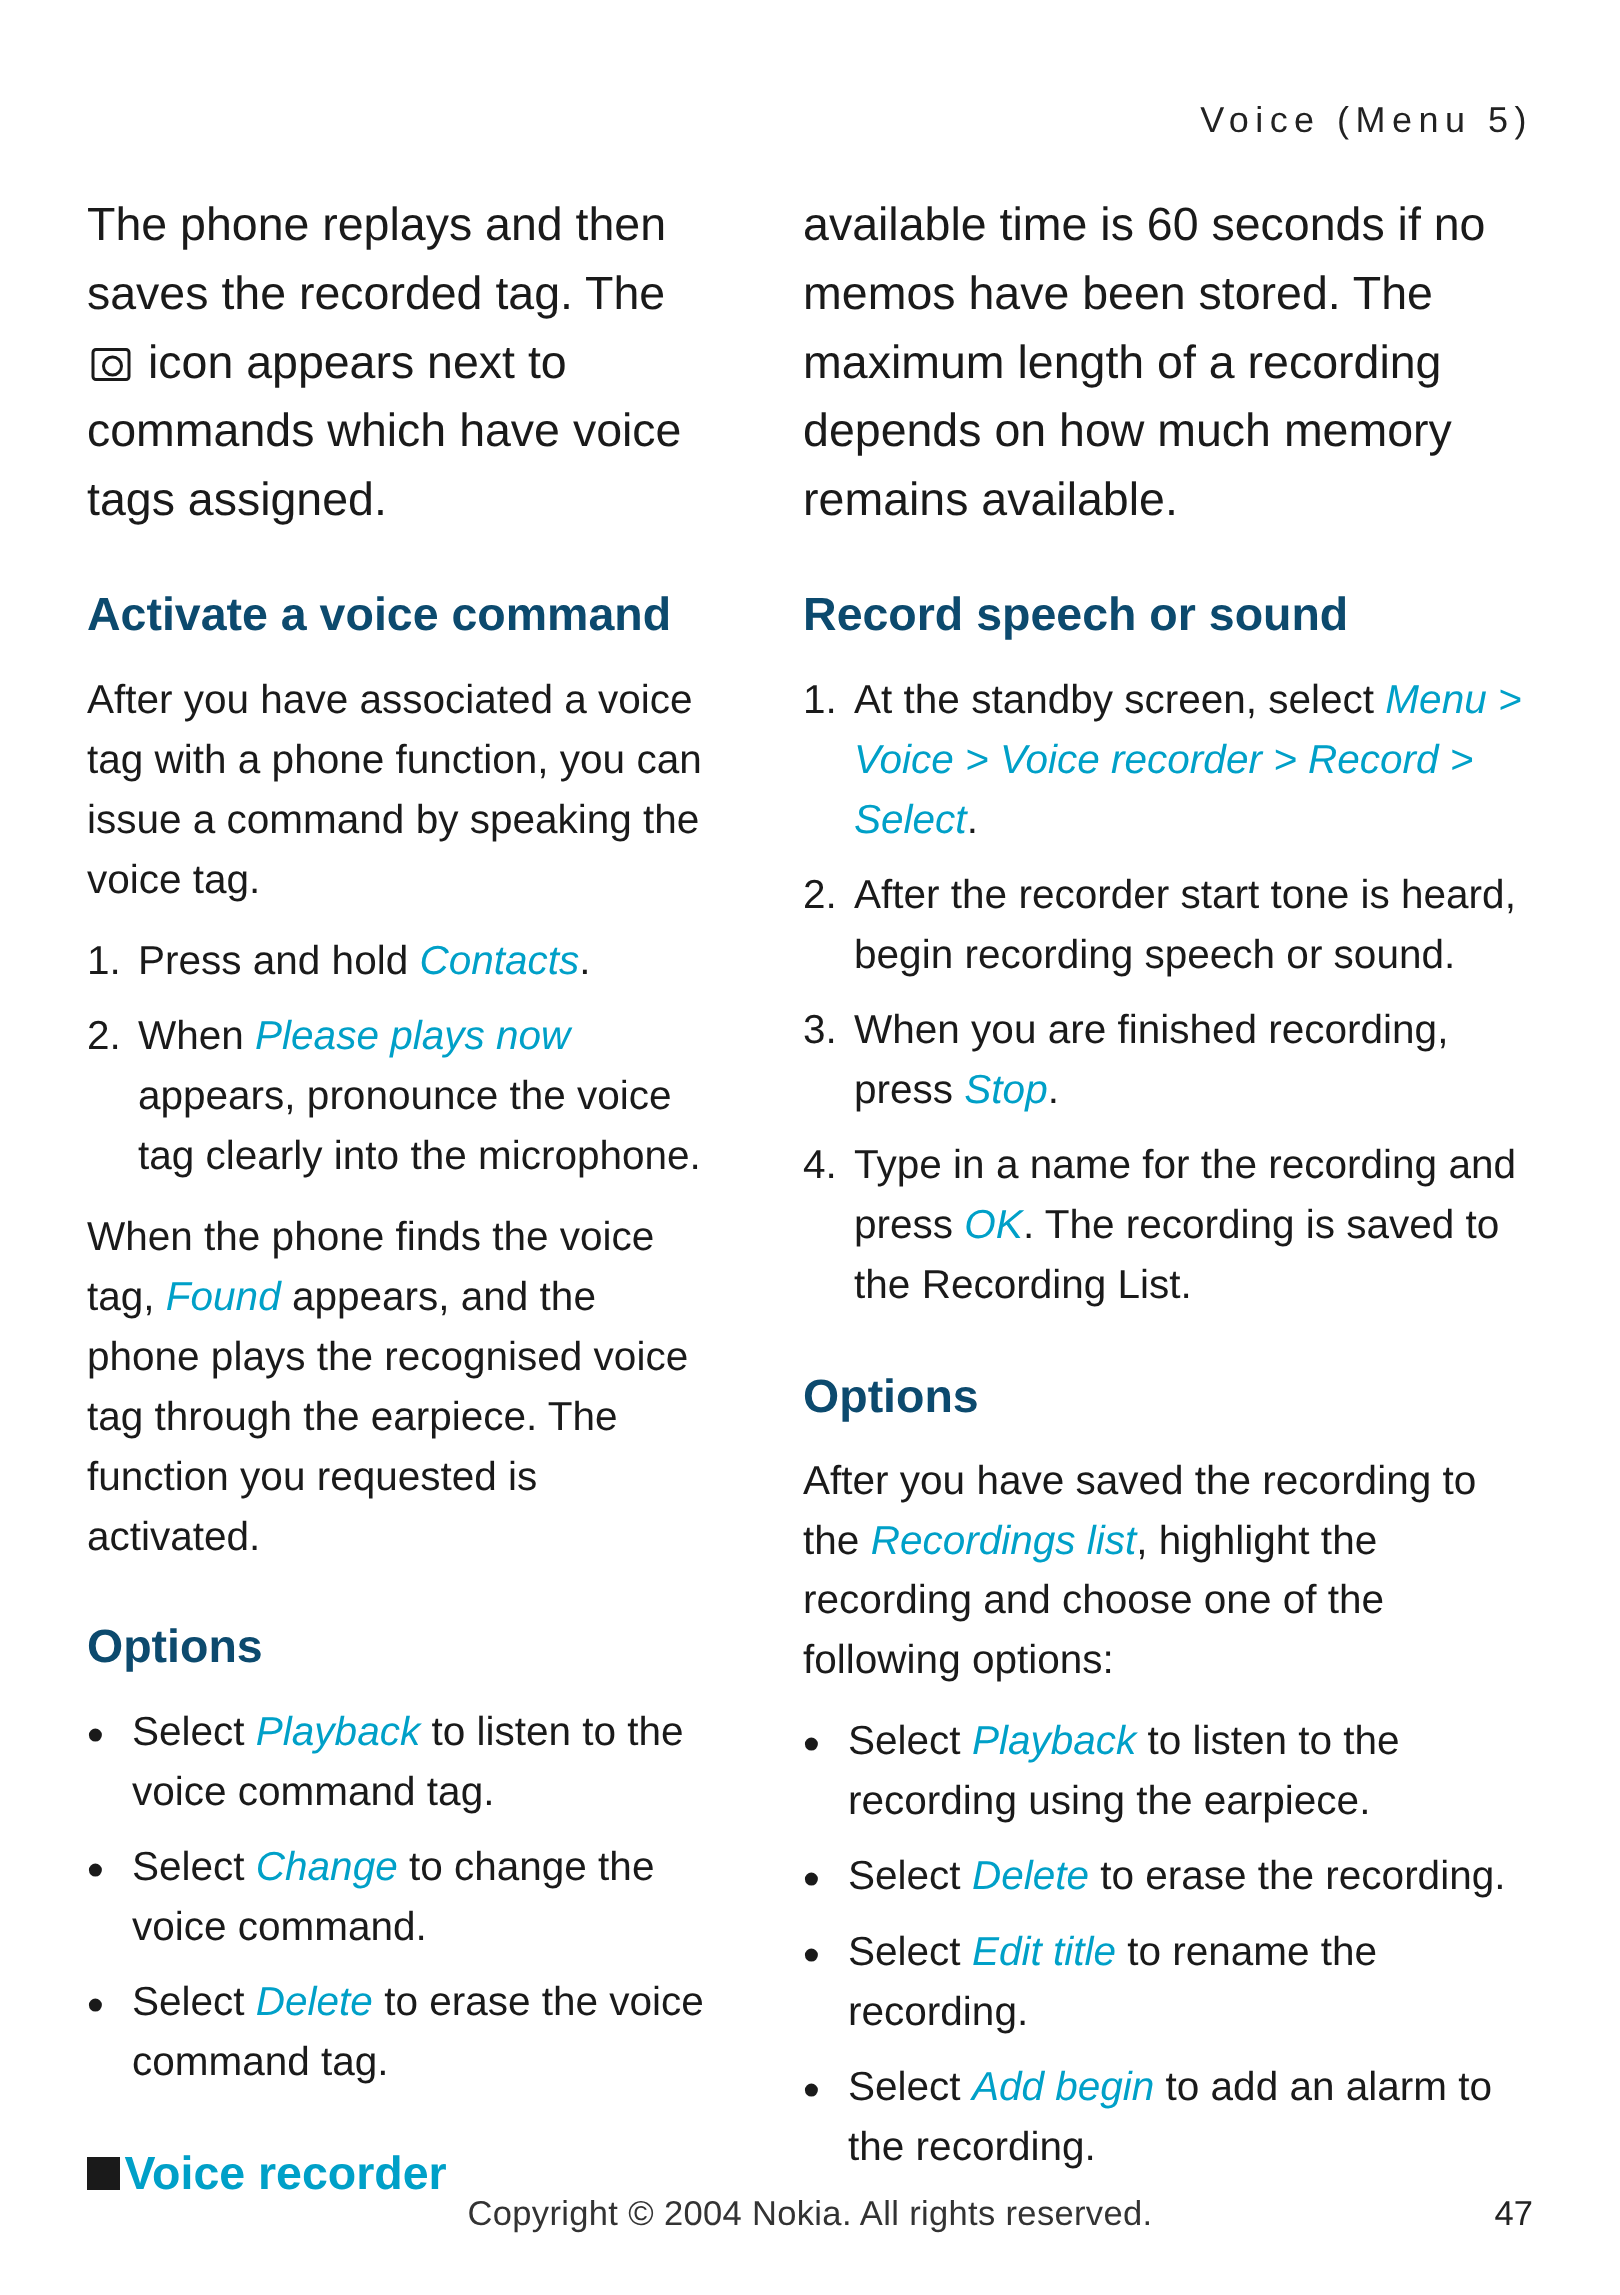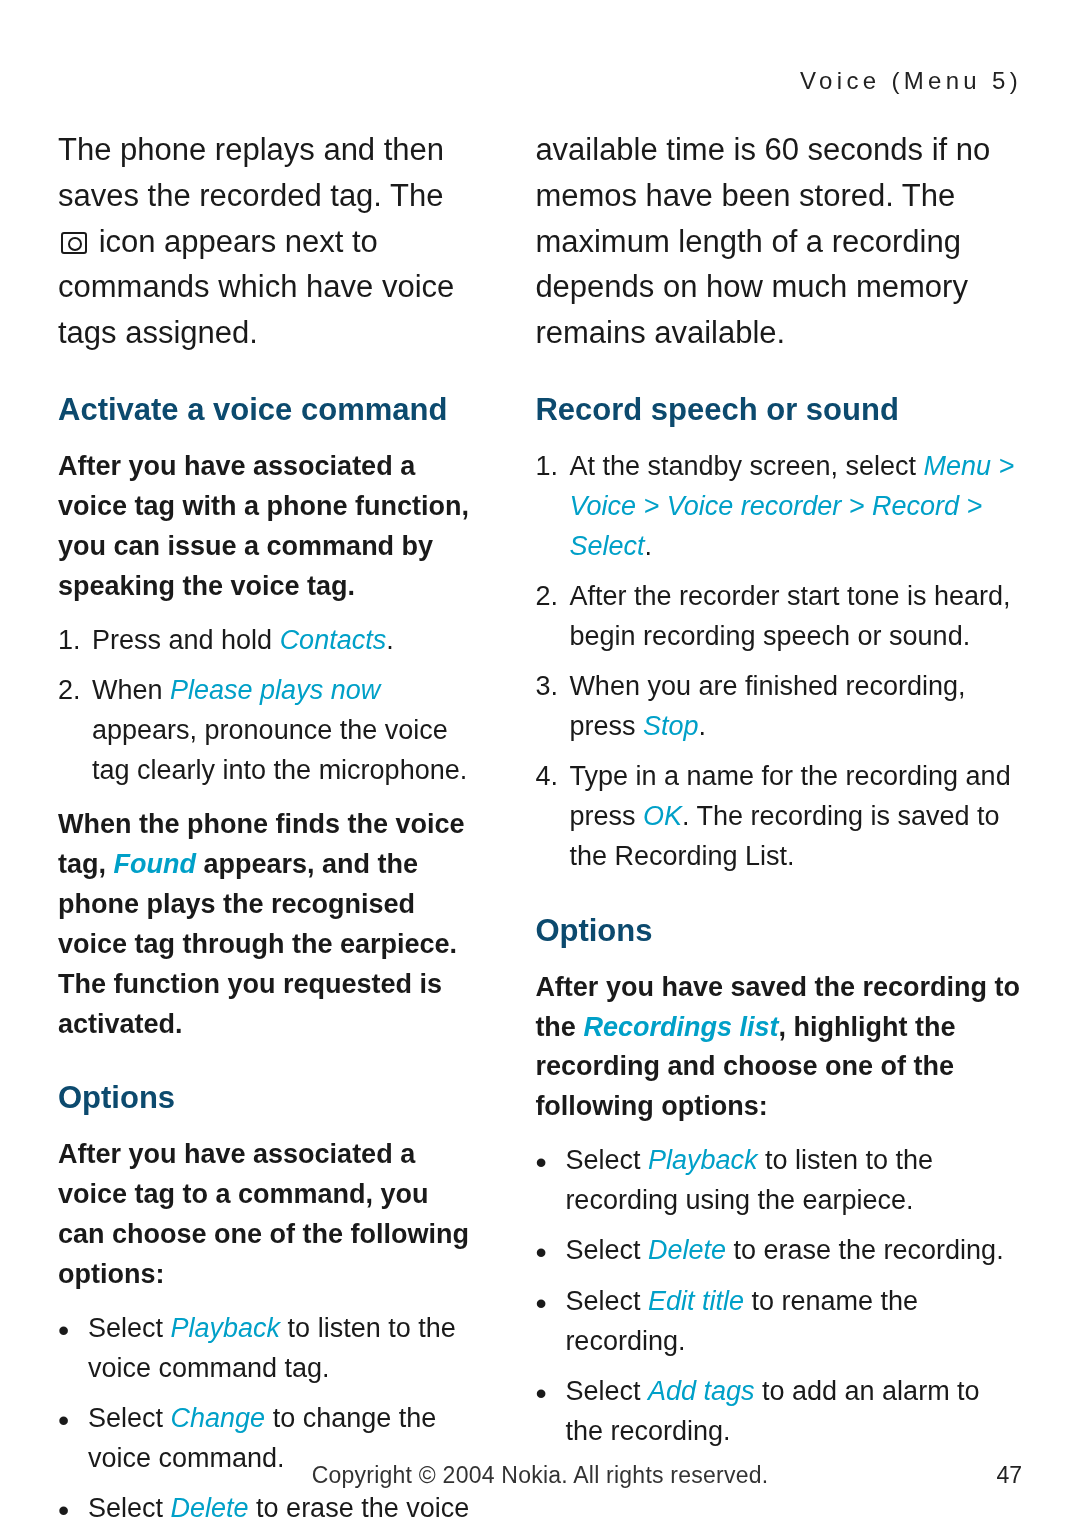--- a/index.html
+++ b/index.html
@@ -69,21 +69,20 @@
       height: 22px;
       background: #1a1a1a;
       flex-shrink: 0;
       margin-bottom: 2px;
     }
     .body-text {
       font-size: 27px;
       line-height: 1.48;
       color: #1a1a1a;
       margin-bottom: 14px;
-      font-weight: bold;
     }
     .italic-teal {
       color: #00a0c8;
       font-style: italic;
     }
     .bold-text {
       font-weight: normal;
     }
     .numbered-list {
       list-style: none;
@@ -199,21 +198,20 @@
           <li>
             <span class="num">2.</span>
             <span>When <span class="italic-teal">Please plays now</span> appears, pronounce the voice tag clearly into the microphone.</span>
           </li>
         </ol>
         <p class="body-text">When the phone finds the voice tag, <span class="italic-teal">Found</span> appears, and the phone plays the recognised voice tag through the earpiece. The function you requested is activated.</p>
       </div>
 
       <div class="section">
         <div class="section-heading">Options</div>
-        <p class="body-text">After you have associated a voice tag to a command, you can choose one of the following options:</p>
         <ul class="bullet-list">
           <li>
             <span class="bullet">•</span>
             <span>Select <span class="italic-teal">Playback</span> to listen to the voice command tag.</span>
           </li>
           <li>
             <span class="bullet">•</span>
             <span>Select <span class="italic-teal">Change</span> to change the voice command.</span>
           </li>
           <li>
@@ -270,21 +268,21 @@
           <li>
             <span class="bullet">•</span>
             <span>Select <span class="italic-teal">Delete</span> to erase the recording.</span>
           </li>
           <li>
             <span class="bullet">•</span>
             <span>Select <span class="italic-teal">Edit title</span> to rename the recording.</span>
           </li>
           <li>
             <span class="bullet">•</span>
-            <span>Select <span class="italic-teal">Add tags</span> to add an alarm to the recording.</span>
+            <span>Select <span class="italic-teal">Add begin</span> to add an alarm to the recording.</span>
           </li>
         </ul>
       </div>
 
     </div>
   </div>
 
   <div class="footer-row">
     <span class="footer-text">Copyright © 2004 Nokia. All rights reserved.</span>
   </div>

